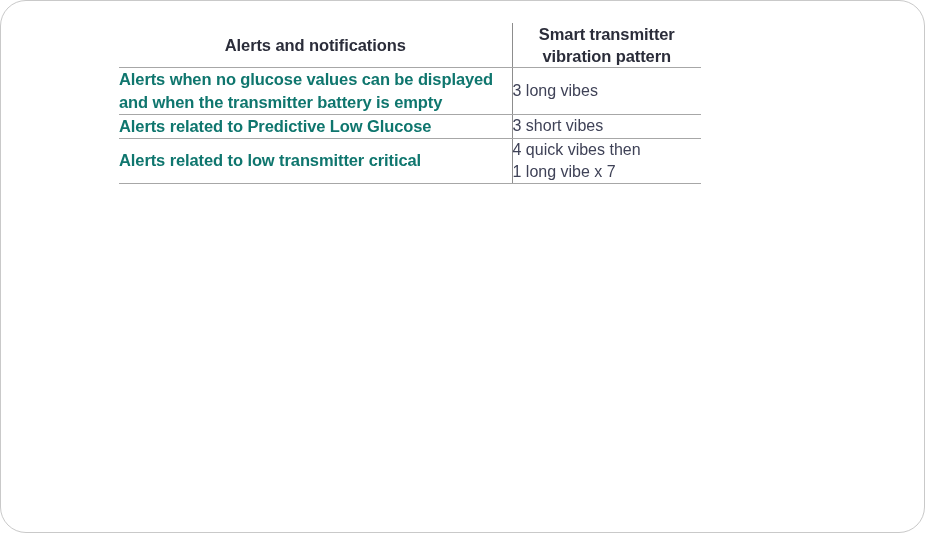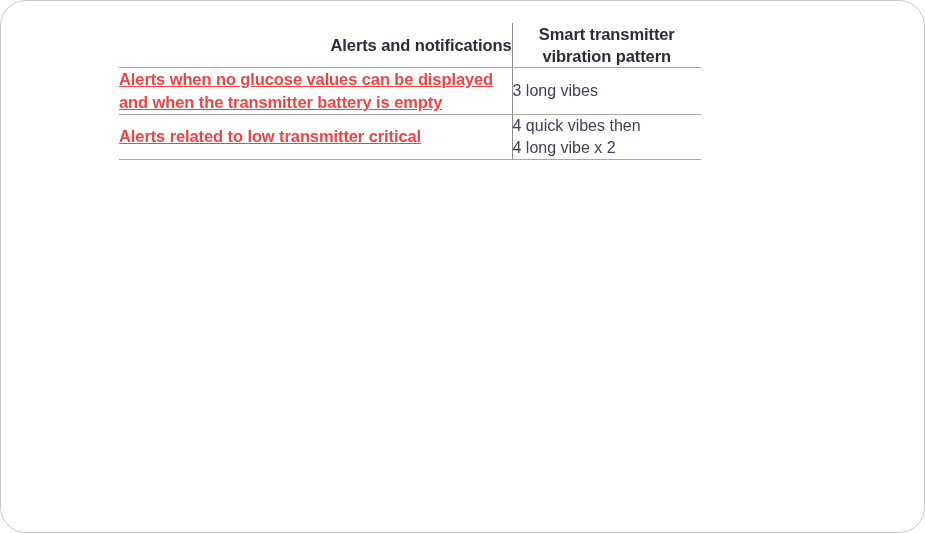--- a/index.html
+++ b/index.html
@@ -46,40 +46,39 @@
     padding: 0;
     vertical-align: middle;
   }
 
   
   .cell-alert {
     text-align: left;
     padding: 13px 22px 13px 10px;
     font-size: 16.5px;
     font-weight: bold;
-    color: #ef4444;
+    color: #0f766e;
     line-height: 1.38;
     letter-spacing: -0.1px;
-    text-decoration: underline;
   }
 
   
   .cell-vibe {
     text-align: left;
     padding: 13px 12px 13px 14px;
     font-size: 16px;
     font-weight: normal;
     color: #3f4257;
     line-height: 1.38;
     border-left: 1.5px solid #8d8d8d;
   }
 
   
   .head-alert {
-    text-align: right;
+    text-align: center;
     padding: 18px 22px 13px 10px;
     font-size: 16.5px;
     font-weight: bold;
     color: #2b2d3a;
     line-height: 1.34;
     letter-spacing: -0.1px;
   }
   .head-vibe {
     text-align: center;
     padding: 18px 12px 13px 16px;
@@ -121,27 +120,33 @@
       <tbody>
 
         <tr class="row-rule">
           <td class="cell-alert">Alerts when no glucose values can be displayed and when the transmitter battery is empty</td>
           <td class="cell-vibe">
             <span class="vibe-line">3 long vibes</span>
           </td>
         </tr>
 
 
+        <tr class="row-rule">
+          <td class="cell-alert">Alerts related to Predictive Low Glucose</td>
+          <td class="cell-vibe">
+            <span class="vibe-line">3 short vibes</span>
+          </td>
+        </tr>
 
 
         <tr class="row-rule">
           <td class="cell-alert">Alerts related to low transmitter critical</td>
           <td class="cell-vibe">
             <span class="vibe-line">4 quick vibes then</span>
-            <span class="vibe-line">4 long vibe x 2</span>
+            <span class="vibe-line">1 long vibe x 7</span>
           </td>
         </tr>
 
 
       </tbody>
     </table>
   </div>
 </div>
 
 </body></html>

